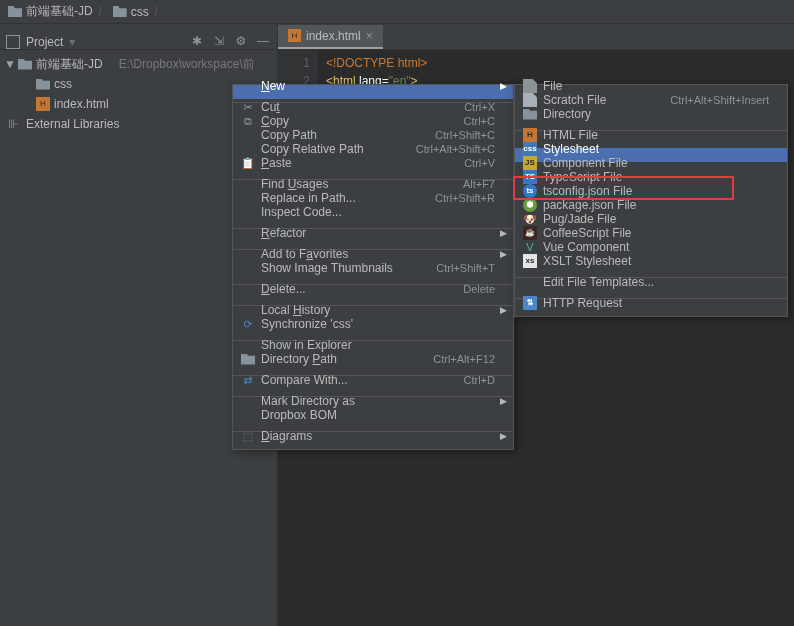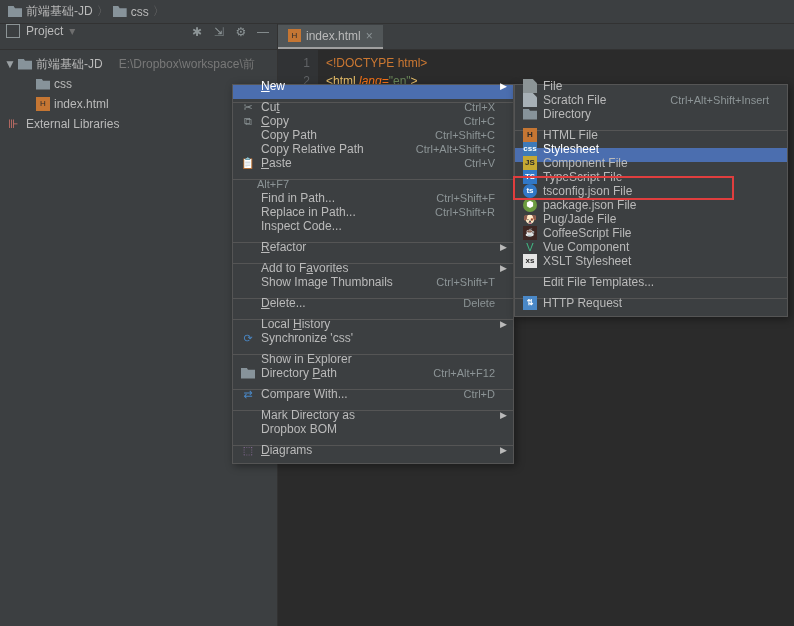--- a/index.html
+++ b/index.html
@@ -2,21 +2,21 @@
 <html><head>
 <meta charset="utf-8">
 <style>
 * { margin:0; padding:0; box-sizing:border-box; font-family:"Segoe UI",Arial,sans-serif; font-size:12px; }
 body { background:#2b2b2b; color:#bababa; width:794px; height:626px; overflow:hidden; position:relative; }
 .breadcrumb { display:flex; align-items:center; height:24px; padding:0 8px; background:#3c3f41; border-bottom:1px solid #323232; gap:4px; }
 .breadcrumb .folder-icon { width:14px; height:11px; background:#87939a; display:inline-block; clip-path:polygon(0 0,40% 0,50% 20%,100% 20%,100% 100%,0 100%); }
 .breadcrumb .chev { color:#6e6e6e; }
 .main { display:flex; height:calc(100% - 24px); }
 .sidebar { width:278px; background:#3c3f41; border-right:1px solid #323232; display:flex; flex-direction:column; }
-.tool-header { display:flex; align-items:flex-start; height:26px; padding:0 6px; border-bottom:1px solid #323232; }
+.tool-header { display:flex; align-items:flex-end; height:26px; padding:0 6px; border-bottom:1px solid #323232; }
 .tool-header .proj-icon { width:14px; height:14px; border:1px solid #8c9496; display:inline-block; margin-right:6px; }
 .tool-header .title { color:#bababa; }
 .tool-header .dd { color:#6e6e6e; margin-left:6px; }
 .tool-header .spacer { flex:1; }
 .tool-header .tb { width:16px; height:16px; margin-left:6px; color:#8c9496; display:flex; align-items:center; justify-content:center; cursor:pointer; }
 .tree { padding:4px 0; }
 .tree-row { display:flex; align-items:center; height:20px; padding-left:4px; white-space:nowrap; }
 .tree-row .toggle { width:10px; color:#9aa0a3; }
 .tree-row .folder-icon { width:14px; height:11px; background:#87939a; display:inline-block; margin:0 4px; clip-path:polygon(0 0,40% 0,50% 20%,100% 20%,100% 100%,0 100%); }
 .tree-row .html-icon { width:14px; height:14px; background:#c57633; display:inline-block; margin:0 4px; font-size:8px; line-height:14px; text-align:center; color:#2b2b2b; }
@@ -25,21 +25,21 @@
 .indent1 { padding-left:22px; }
 .editor-area { flex:1; display:flex; flex-direction:column; background:#2b2b2b; }
 .tabs { display:flex; align-items:center; height:26px; background:#3c3f41; border-bottom:1px solid #323232; }
 .tab { display:flex; align-items:center; height:24px; padding:0 10px; background:#515658; color:#bababa; border-bottom:2px solid #a0a0a0; gap:5px; }
 .tab .html-icon { width:13px; height:13px; background:#c57633; display:inline-block; font-size:8px; line-height:13px; text-align:center; color:#2b2b2b; }
 .tab .close { color:#8c9496; }
 .code { display:flex; }
 .gutter { width:40px; background:#313335; color:#606366; text-align:right; padding:4px 8px 0 0; line-height:18px; }
 .code-body { padding:4px 0 0 8px; font-family:Consolas,monospace; line-height:18px; }
 .code-body .l { white-space:pre; }
-.kw { color:#cc7832; } .tag { color:#e8bf6a; } .attr { color:#f97316;font-style:italic; } .str { color:#6a8759; } .ang { color:#e8bf6a; }
+.kw { color:#cc7832; } .tag { color:#e8bf6a; } .attr { color:#ffffff; } .str { color:#6a8759; } .ang { color:#e8bf6a; }
 .ctx-menu { position:absolute; background:#3c3f41; border:1px solid #555; box-shadow:2px 2px 8px rgba(0,0,0,.4); }
 .ctx-menu.main-ctx { left:232px; top:84px; width:282px; }
 .ctx-menu.sub-ctx { left:514px; top:84px; width:274px; }
 .mi { display:flex; align-items:center; height:14px; padding:0 18px 12px 6px; color:#bababa; position:relative; }
 .mi.sel { background:#4b6eaf; color:#fff; }
 .mi .ic { width:18px; display:flex; justify-content:center; color:#8c9496; font-size:11px; }
 .mi .lbl { flex:1; padding-left:4px; }
 .mi .sc { color:#8c9496; font-size:11px; }
 .mi .arrow { position:absolute; right:6px; color:#bababa; font-size:9px; }
 .mi.sel .arrow { color:#fff; }
@@ -147,26 +147,22 @@
       <span class="sc">Ctrl+Alt+Shift+C</span>
     </div>
   <div class="mi">
       <span class="ic">📋</span>
       <span class="lbl"><u>P</u>aste</span>
       <span class="sc">Ctrl+V</span>
     </div>
   <div class="sep"></div>
   <div class="mi">
       <span class="ic"></span>
+      <span class="lbl">Find <u>U</u>sages</span>
       <span class="sc">Alt+F7</span>
-    </div>
-  <div class="mi">
-      <span class="ic"></span>
-      <span class="lbl">Find in Path...</span>
-      <span class="sc">Ctrl+Shift+F</span>
     </div>
   <div class="mi">
       <span class="ic"></span>
       <span class="lbl">Replace in Path...</span>
       <span class="sc">Ctrl+Shift+R</span>
     </div>
   <div class="mi">
       <span class="ic"></span>
       <span class="lbl">Inspect Code...</span>
     </div>

